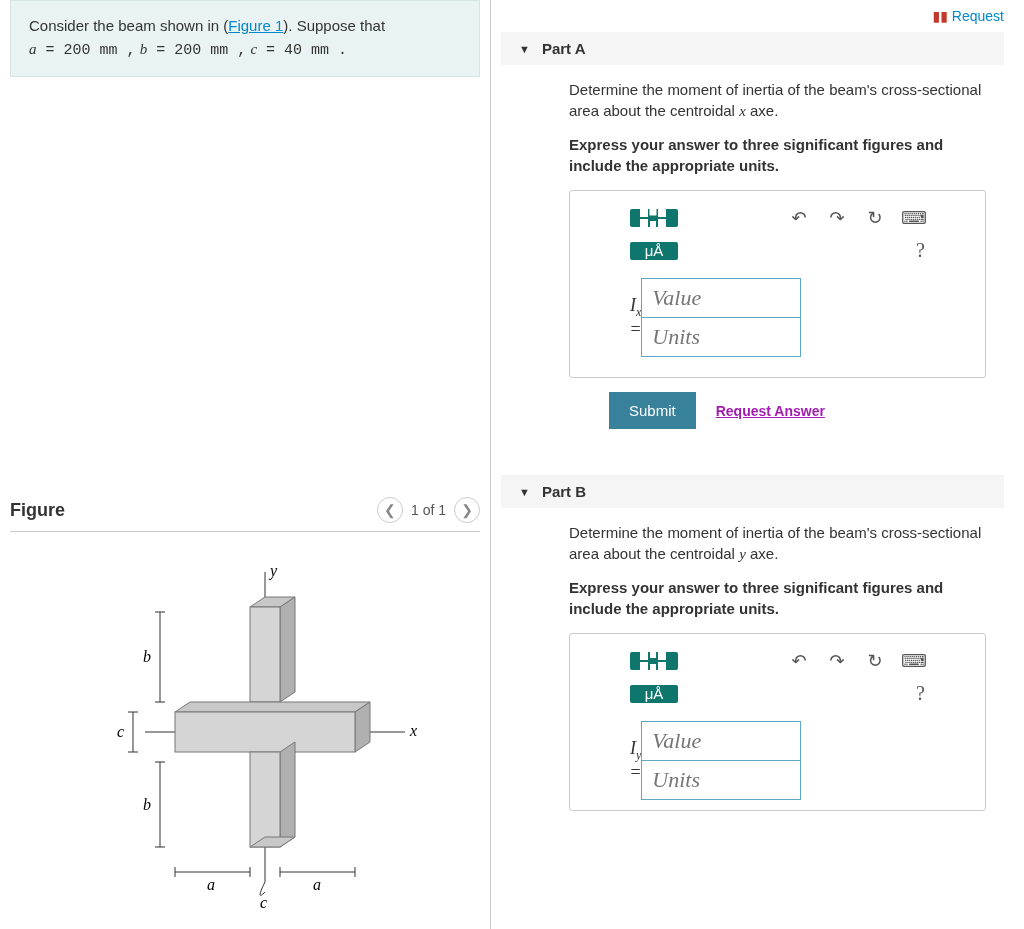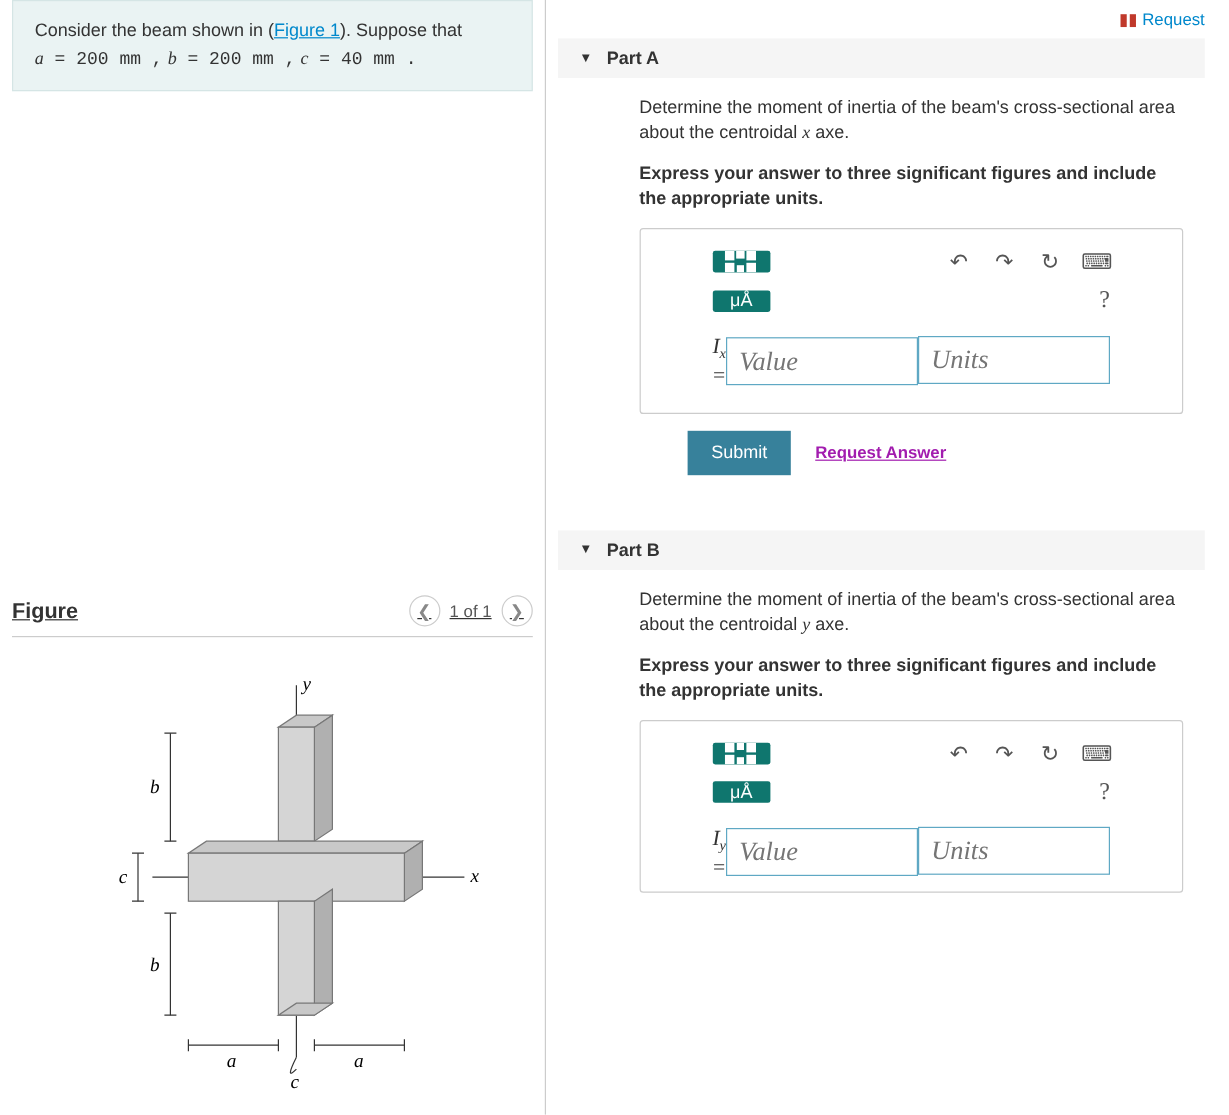--- a/index.html
+++ b/index.html
@@ -28,21 +28,20 @@
     .mathvar { font-family: 'Times New Roman', serif; font-style: italic; }
     .mathtxt { font-family: Liberation Mono, monospace; }
     
     .figure-section { margin-top: 420px; }
     .figure-header {
       display: flex;
       justify-content: space-between;
       align-items: center;
       padding-bottom: 8px;
       border-bottom: 1px solid #ccc;
-      text-decoration: underline;
     }
     .figure-title { font-size: 18px; font-weight: bold; color: #333; }
     .figure-nav { display: flex; align-items: center; gap: 8px; font-size: 14px; color: #555; }
     .nav-btn {
       width: 26px; height: 26px; border: 1px solid #ccc; border-radius: 50%;
       display: flex; align-items: center; justify-content: center;
       color: #888; cursor: pointer; background: #fff;
     }
     .figure-image { text-align: center; padding: 20px 0; }
     
@@ -94,21 +93,21 @@
       justify-content: center;
       min-width: 48px;
       height: 18px;
     }
     .tool-icon { color: #555; font-size: 18px; width: 24px; text-align: center; }
     .help-q { font-size: 20px; color: #555; font-family: 'Times New Roman', serif; }
     
     .input-row { display: flex; align-items: center; }
     .var-label { font-family: 'Times New Roman', serif; font-size: 18px; text-align: center; line-height: 1.2; }
     .var-label .sub { font-size: 12px; font-style: italic; }
-    .input-stack { display: flex; flex-direction: row; }
+    .input-stack { display: flex; flex-direction: column; }
     .val-input {
       border: 1px solid #5fa8c4;
       width: 160px;
       height: 40px;
       font-family: 'Times New Roman', serif;
       font-style: italic;
       font-size: 22px;
       color: #999;
       padding: 0 10px;
     }

